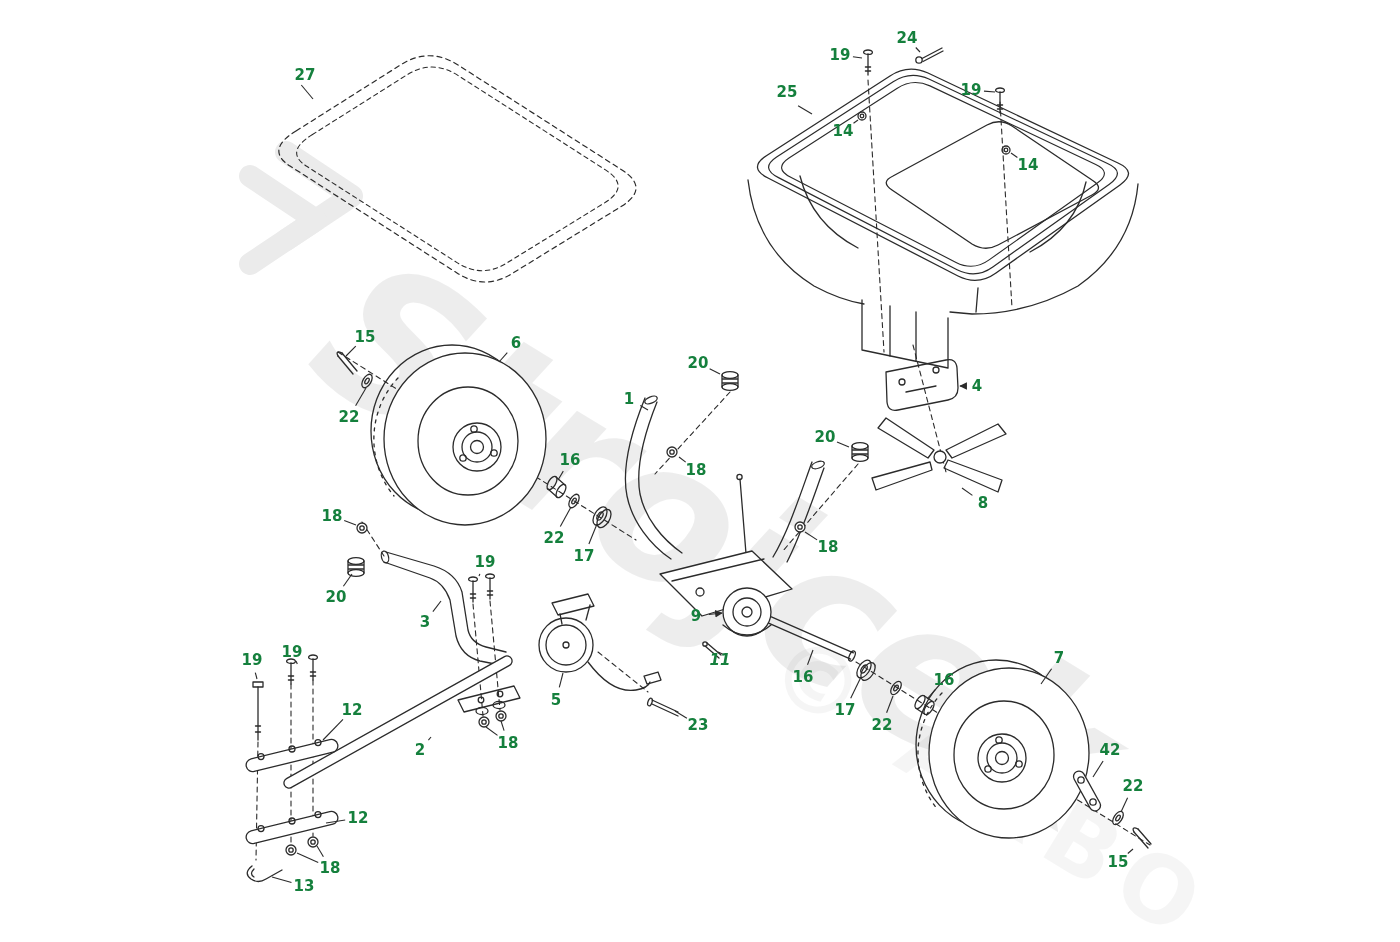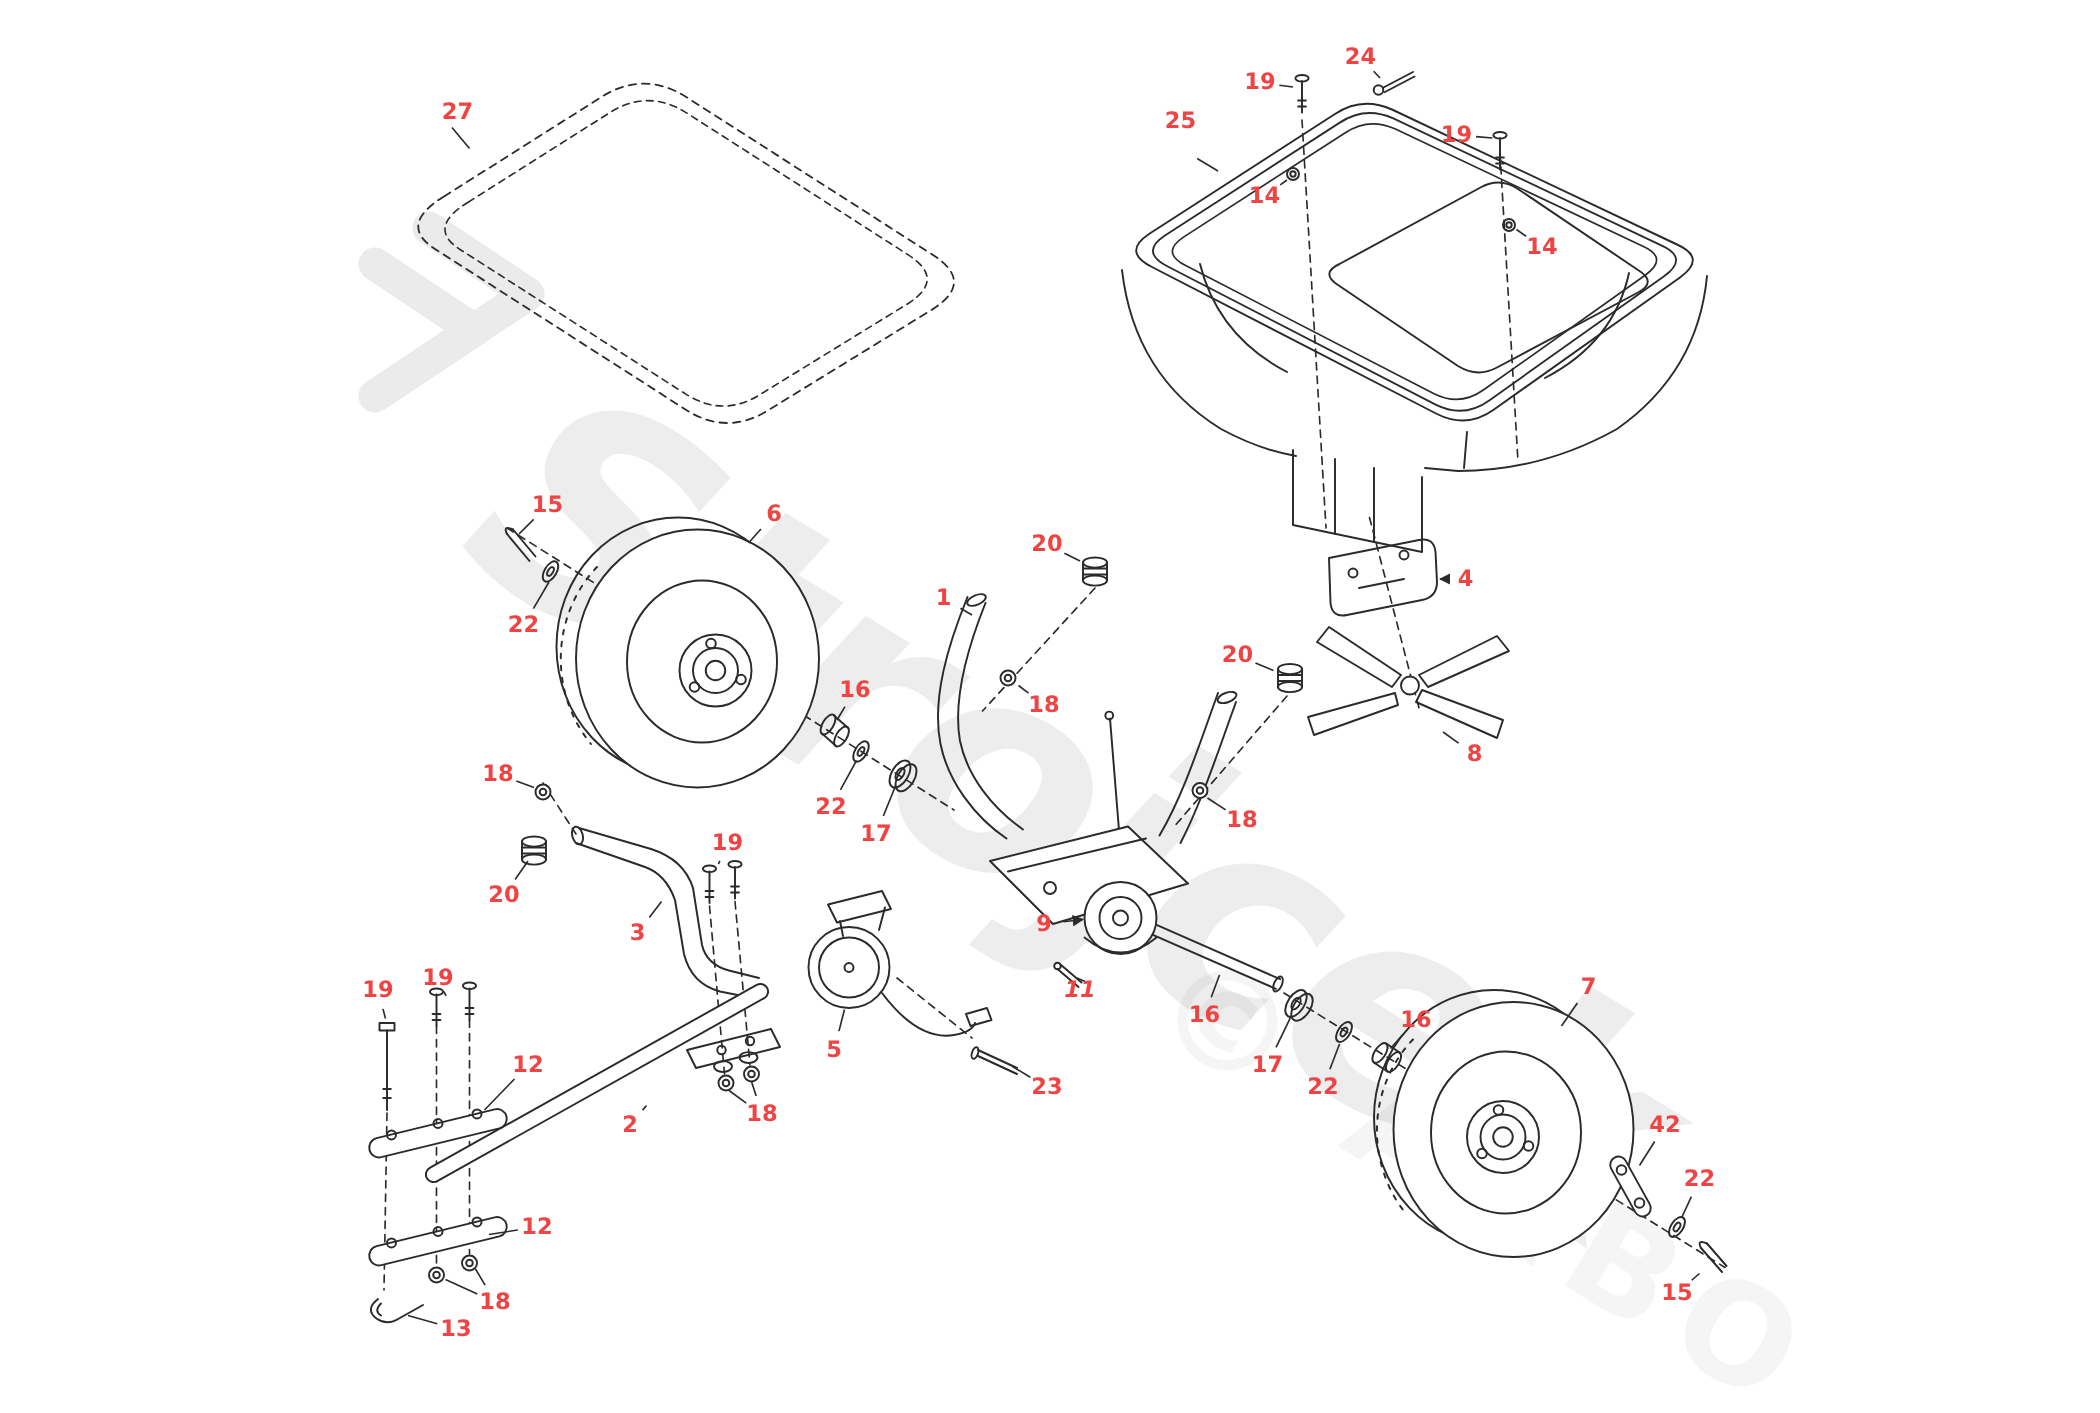--- a/index.html
+++ b/index.html
@@ -8,21 +8,21 @@
   .stage{position:relative;width:1400px;height:942px;background:#fff;overflow:hidden}
   .wm-logo{position:absolute;left:210px;top:100px}
   .wm-text{position:absolute;left:398px;top:212px;font-size:198px;font-weight:700;font-style:italic;
            letter-spacing:-4px;color:rgba(0,0,0,0.072);transform:rotate(31.5deg);transform-origin:0 0;
            white-space:nowrap;user-select:none}
   .wm-sub{position:absolute;left:806px;top:612px;font-size:92px;font-weight:700;letter-spacing:14px;
           color:rgba(0,0,0,0.038);transform:rotate(31.5deg);transform-origin:0 0;white-space:nowrap}
   #art{position:absolute;left:0;top:0}
   #callouts{position:absolute;inset:0}
   .callout{position:absolute;transform:translate(-50%,-50%);font-size:15px;font-weight:700;
-           color:#ef4444;font-family:"DejaVu Sans",sans-serif;line-height:1}
+           color:#15803d;font-family:"DejaVu Sans",sans-serif;line-height:1}
 </style>
 </head>
 <body>
 
 <div class="stage">
 
   <svg class="wm-logo" width="260" height="240" viewBox="0 0 260 240">
     <g fill="none" stroke="#ebebeb" stroke-width="22" stroke-linejoin="round" stroke-linecap="round">
       <path d="M 76 52 L 142 96 L 76 140"></path>
       <path d="M 40 76 L 106 120 L 40 164"></path>
@@ -339,21 +339,21 @@
         <line x1="318.2" y1="862.6" x2="297" y2="853" stroke="#2b2b2b" stroke-width="1.1"></line>
         <line x1="291.5" y1="882.5" x2="272" y2="877" stroke="#2b2b2b" stroke-width="1.1"></line>
         <line x1="1127.8" y1="853.5" x2="1133" y2="849" stroke="#2b2b2b" stroke-width="1.1"></line>
       </g>
   </svg>
 
   <div id="callouts">
       <div class="callout" style="left: 305px; top: 75px;">27</div>
       <div class="callout" style="left: 840px; top: 55px;">19</div>
       <div class="callout" style="left: 907px; top: 38px;">24</div>
-      <div class="callout" style="left: 787px; top: 81px;">25</div>
+      <div class="callout" style="left: 787px; top: 92px;">25</div>
       <div class="callout" style="left: 843px; top: 131px;">14</div>
       <div class="callout" style="left: 971px; top: 90px;">19</div>
       <div class="callout" style="left: 1028px; top: 165px;">14</div>
       <div class="callout" style="left: 365px; top: 337px;">15</div>
       <div class="callout" style="left: 516px; top: 343px;">6</div>
       <div class="callout" style="left: 349px; top: 417px;">22</div>
       <div class="callout" style="left: 698px; top: 363px;">20</div>
       <div class="callout" style="left: 629px; top: 399px;">1</div>
       <div class="callout" style="left: 977px; top: 386px;">4</div>
       <div class="callout" style="left: 696px; top: 470px;">18</div>

